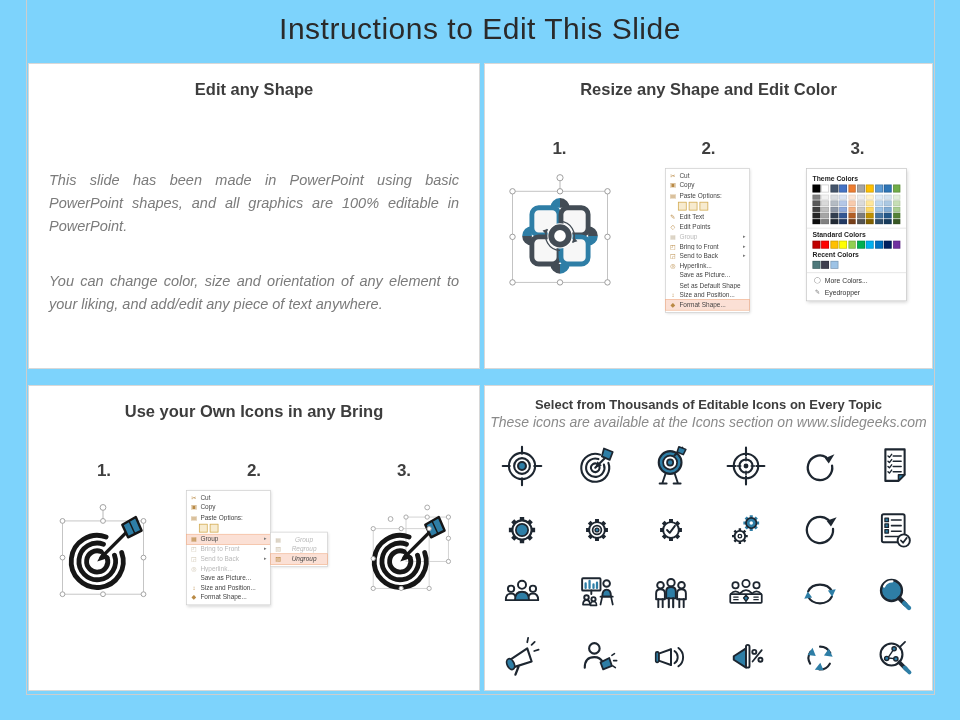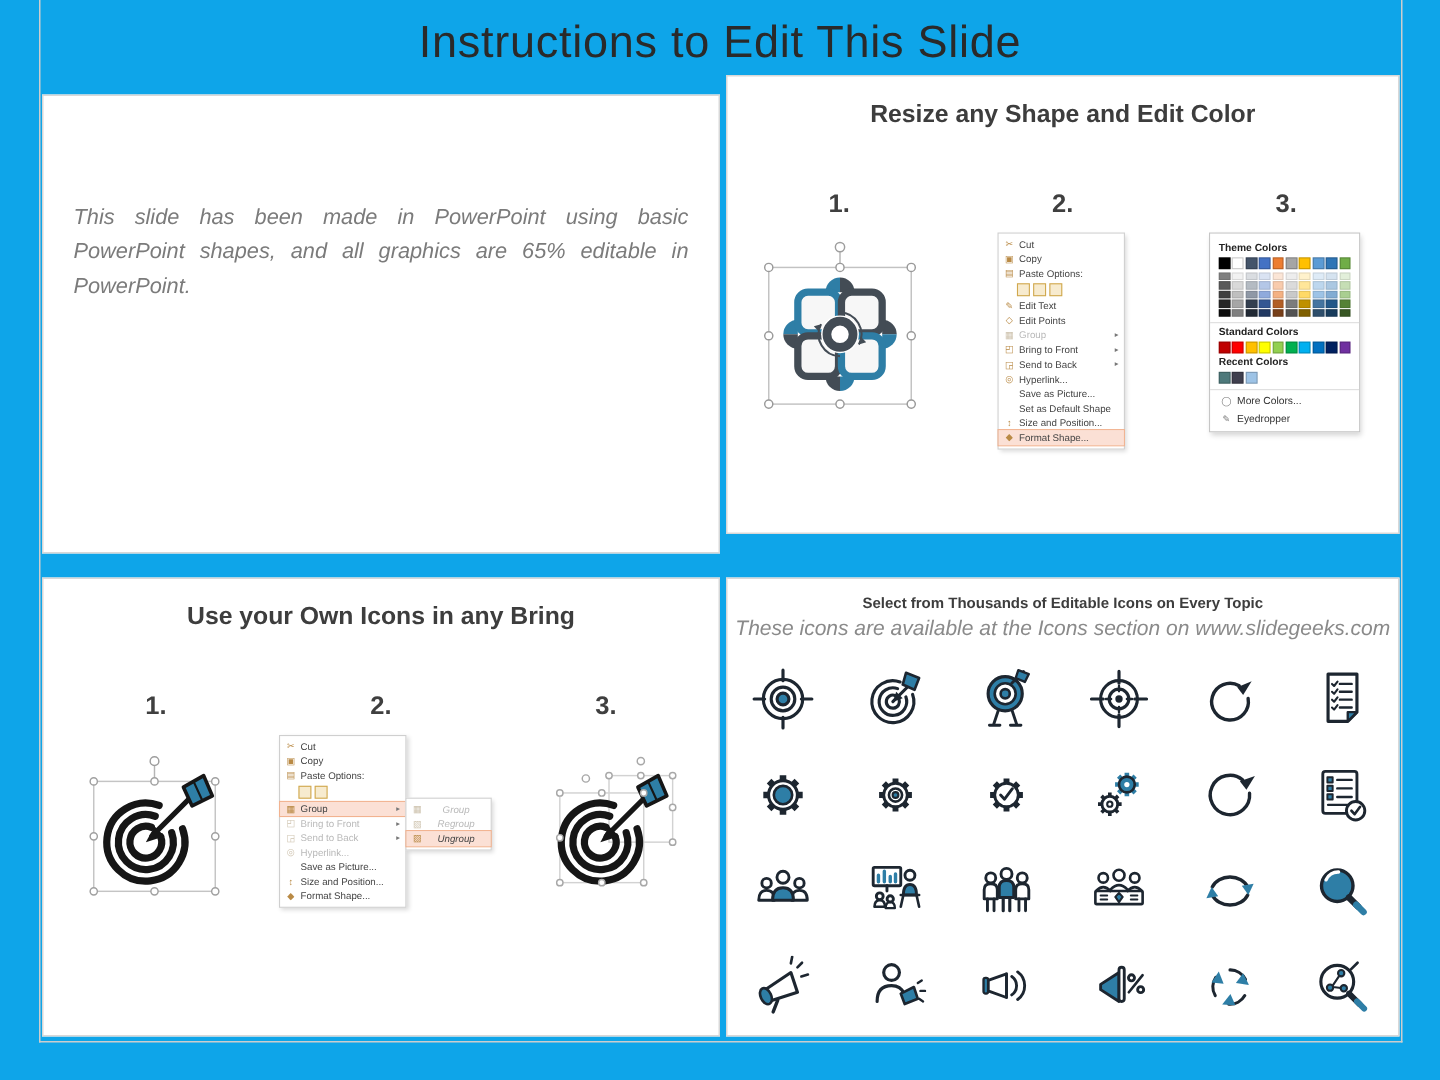--- a/index.html
+++ b/index.html
@@ -1,28 +1,28 @@
 <!DOCTYPE html>
 <html><head>
 <meta charset="utf-8">
 <style>
   html,body{margin:0;padding:0;background:#fff;}
-  .slide{position:relative;width:960px;height:720px;background:#0ea5e9;overflow:hidden;
+  .slide{position:relative;width:960px;height:720px;background:#7dd3fc;overflow:hidden;
          font-family:"Liberation Sans","DejaVu Sans",sans-serif;}
   .frame{position:absolute;left:26px;top:-2px;width:907px;height:696px;
          border-left:1px solid #cdcdcd;border-right:1px solid #cdcdcd;border-bottom:1px solid #cdcdcd;}
   .title{position:absolute;top:12px;left:0;width:100%;text-align:center;
          font-size:30px;color:#2a2a2a;letter-spacing:.5px;}
   .panel{position:absolute;background:#fff;border:1px solid #d8d8d8;box-sizing:border-box;overflow:hidden;}
   #p-tl{left:28px;top:63px;width:452px;height:306px;}
-  #p-tr{left:484px;top:50px;width:449px;height:306px;}
+  #p-tr{left:484px;top:63px;width:449px;height:306px;}
   #p-bl{left:28px;top:385px;width:452px;height:306px;}
   #p-br{left:484px;top:385px;width:449px;height:306px;}
   .ph{margin:16px 10px 0;text-align:center;font-size:16.5px;font-weight:bold;color:#3d3d3d;}
-  #p-br .ph{margin-top:11px;font-size:10px;}
+  #p-br .ph{margin-top:11px;font-size:13px;}
   .sub{margin-top:2px;text-align:center;font-style:italic;font-size:14px;color:#8a8a8a;}
   .para{margin:0 20px;font-style:italic;font-size:14.5px;line-height:1.58;color:#7b7b7b;text-align:justify;}
   .para1{margin-top:70px;} .para2{margin-top:32px;}
   .steps-row{display:flex;margin-top:40px;}
   .step-num{flex:1;text-align:center;font-weight:bold;font-size:17px;color:#3f3f3f;}
   .gfx-row{display:flex;margin-top:9px;align-items:flex-start;}
   .gfx-col{flex:1;display:flex;justify-content:center;}
   
   .scalebox{transform:scale(0.72);transform-origin:top left;}
   .menu-box{width:88px;height:150px;position:relative;}
@@ -243,21 +243,23 @@
   <path d="M83 32 L89 45" stroke-width="1.5"></path>
 </symbol>
 </defs>
 </svg>
 
 <div class="slide">
   <div class="frame"></div>
   <div class="title">Instructions to Edit This Slide</div>
 
   <div class="panel" id="p-tl">
-    <div class="para para1">This slide has been made in PowerPoint using basic PowerPoint shapes, and all graphics are 65% editable in PowerPoint.</div>
+    <div class="ph">Edit any Shape</div>
+    <div class="para para1">This slide has been made in PowerPoint using basic PowerPoint shapes, and all graphics are 100% editable in PowerPoint.</div>
+    <div class="para para2">You can change color, size and orientation of any element to your liking, and add/edit any piece of text anywhere.</div>
   </div>
 
   <div class="panel" id="p-tr">
     <div class="ph">Resize any Shape and Edit Color</div>
     <div class="steps-row">
       <div class="step-num">1.</div>
       <div class="step-num">2.</div>
       <div class="step-num">3.</div>
     </div>
     <div class="gfx-row">

